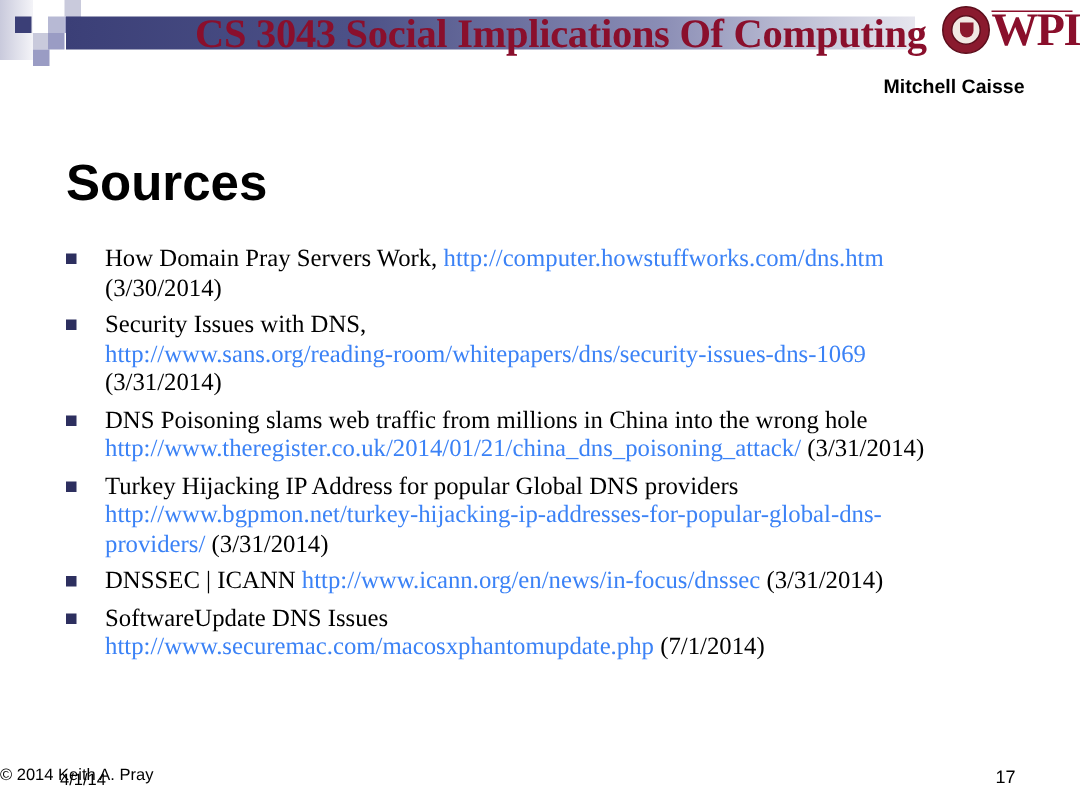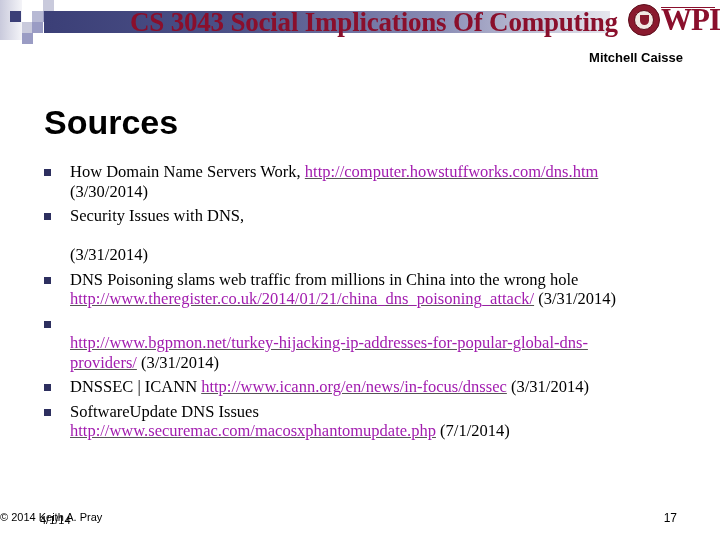--- a/index.html
+++ b/index.html
@@ -37,21 +37,21 @@
       position: absolute; right: 37px; top: 50px; font-family: "Liberation Sans", sans-serif;
       font-weight: bold; font-size: 13px; color: #000;
     }
     .slide-title {
       position: absolute; left: 44px; top: 84px; font-family: "Liberation Sans", sans-serif;
       font-weight: bold; font-size: 34px; color: #000; line-height: 44px; margin-top: 16px;
     }
     .sources { position: absolute; left: 44px; top: 162px; width: 640px; margin: 0; padding: 0; list-style: none; }
     .source-item { position: relative; padding-left: 26px; font-size: 16.5px; line-height: 19.5px; color: #000; margin-bottom: 5px; }
     .bullet { position: absolute; left: 0; top: 7px; width: 7px; height: 7px; background: #2d2f5f; }
-    .link { color: #a21caf; text-decoration: underline; text-decoration-color: #555; }
+    .link { color: #3b82f6; text-decoration-color: #555; }
     .footer-date { position: absolute; left: 40px; top: 514px; font-family: Liberation Sans, sans-serif; font-size: 11px; color: #000; }
     .footer-copy { position: absolute; left: 0; width: 720px; text-align: left; top: 511px; font-family: "Liberation Sans", sans-serif; font-size: 11px; color: #000; }
     .footer-page { position: absolute; right: 43px; top: 511px; font-family: "Liberation Sans", sans-serif; font-weight: normal; font-size: 12px; color: #000; }
   </style>
 </head>
 <body>
 
 <div class="deco">
   <div class="sq" style="left:0;top:0;width:22px;height:40px;background:linear-gradient(to right,#c9cadc,#f4f4f8);"></div>
   <div class="sq" style="left:10px;top:11px;width:11px;height:11px;background:#3b3f77;"></div>
@@ -76,37 +76,37 @@
   <span class="logo-text">WPI</span>
 </div>
 
 <div class="author">Mitchell Caisse</div>
 
 <div class="slide-title">Sources</div>
 
 <ul class="sources">
   <li class="source-item">
     <span class="bullet"></span>
-    <span>How Domain Name Servers Work, </span><a class="link">http://computer.howstuffworks.com/dns.htm</a><br>
+    <span>How Domain Pray Servers Work, </span><a class="link">http://computer.howstuffworks.com/dns.htm</a><br>
     <span>(3/30/2014)</span>
   </li>
   <li class="source-item">
     <span class="bullet"></span>
     <span>Security Issues with DNS,</span><br>
-    <br>
+    <a class="link">http://www.sans.org/reading-room/whitepapers/dns/security-issues-dns-1069</a><br>
     <span>(3/31/2014)</span>
   </li>
   <li class="source-item">
     <span class="bullet"></span>
     <span>DNS Poisoning slams web traffic from millions in China into the wrong hole</span><br>
     <a class="link">http://www.theregister.co.uk/2014/01/21/china_dns_poisoning_attack/</a><span> (3/31/2014)</span>
   </li>
   <li class="source-item">
     <span class="bullet"></span>
-    <br>
+    <span>Turkey Hijacking IP Address for popular Global DNS providers</span><br>
     <a class="link">http://www.bgpmon.net/turkey-hijacking-ip-addresses-for-popular-global-dns-</a><br>
     <a class="link">providers/</a><span> (3/31/2014)</span>
   </li>
   <li class="source-item">
     <span class="bullet"></span>
     <span>DNSSEC | ICANN </span><a class="link">http://www.icann.org/en/news/in-focus/dnssec</a><span> (3/31/2014)</span>
   </li>
   <li class="source-item">
     <span class="bullet"></span>
     <span>SoftwareUpdate DNS Issues</span><br>

